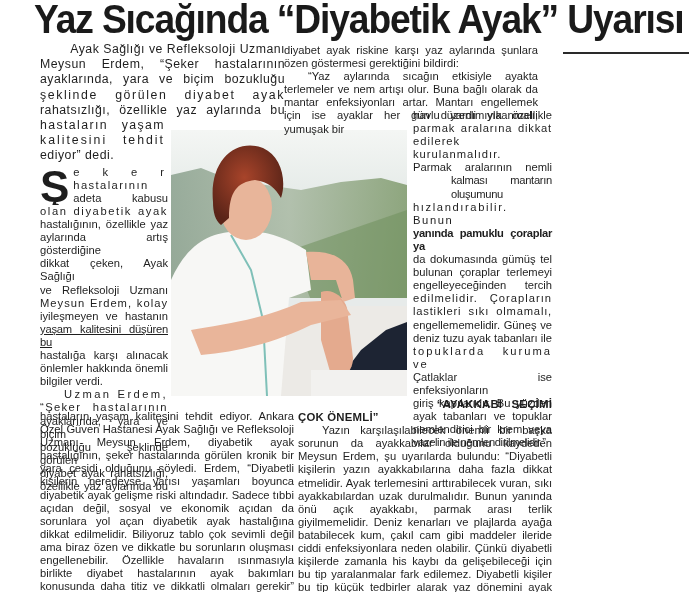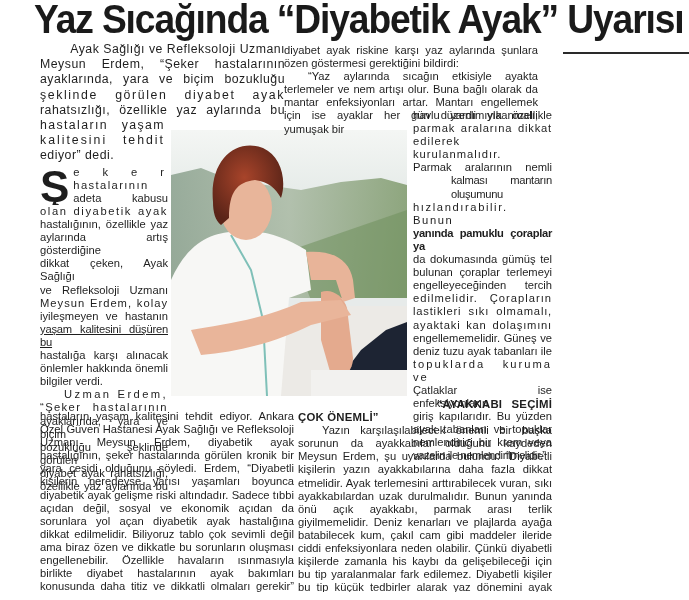--- a/index.html
+++ b/index.html
@@ -113,21 +113,20 @@
   <div style="text-align-last:justify; letter-spacing:1px;">edilerek kurulanmalıdır.</div>
   <div style="text-align-last:justify;">Parmak aralarının nemli</div>
   <div style="text-align-last:justify; letter-spacing:-0.3px;padding-left:38px;">kalması mantarın oluşumunu</div>
   <div style="text-align-last:justify; letter-spacing:1.6px;">hızlandırabilir. Bunun</div>
   <div style="text-align-last:justify; letter-spacing:-0.3px;font-weight:bold;">yanında pamuklu çoraplar ya</div>
   <div style="text-align-last:justify;">da dokumasında gümüş tel</div>
   <div style="text-align-last:justify;">bulunan çoraplar terlemeyi</div>
   <div style="text-align-last:justify;">engelleyeceğinden tercih</div>
   <div style="text-align-last:justify; letter-spacing:1px;">edilmelidir. Çorapların</div>
   <div style="text-align-last:justify; letter-spacing:0.8px;">lastikleri sıkı olmamalı,</div>
-  <div style="text-align-last:justify; letter-spacing:0.8px;">ayaktaki kan dolaşımını</div>
   <div style="text-align-last:justify;">engellememelidir. Güneş ve</div>
   <div style="text-align-last:justify;">deniz tuzu ayak tabanları ile</div>
   <div style="text-align-last:justify; letter-spacing:2px;">topuklarda kuruma ve</div>
   <div style="text-align-last:justify;">Çatlaklar ise enfeksiyonların</div>
   <div style="text-align-last:justify;">giriş kapılarıdır. Bu yüzden</div>
   <div style="text-align-last:justify;">ayak tabanları ve topuklar</div>
   <div style="text-align-last:justify;">nemlendirici bir krem veya</div>
   <div style="letter-spacing:-0.4px;">vazelin ile nemlendirilmelidir.”</div>
 </div>
 

